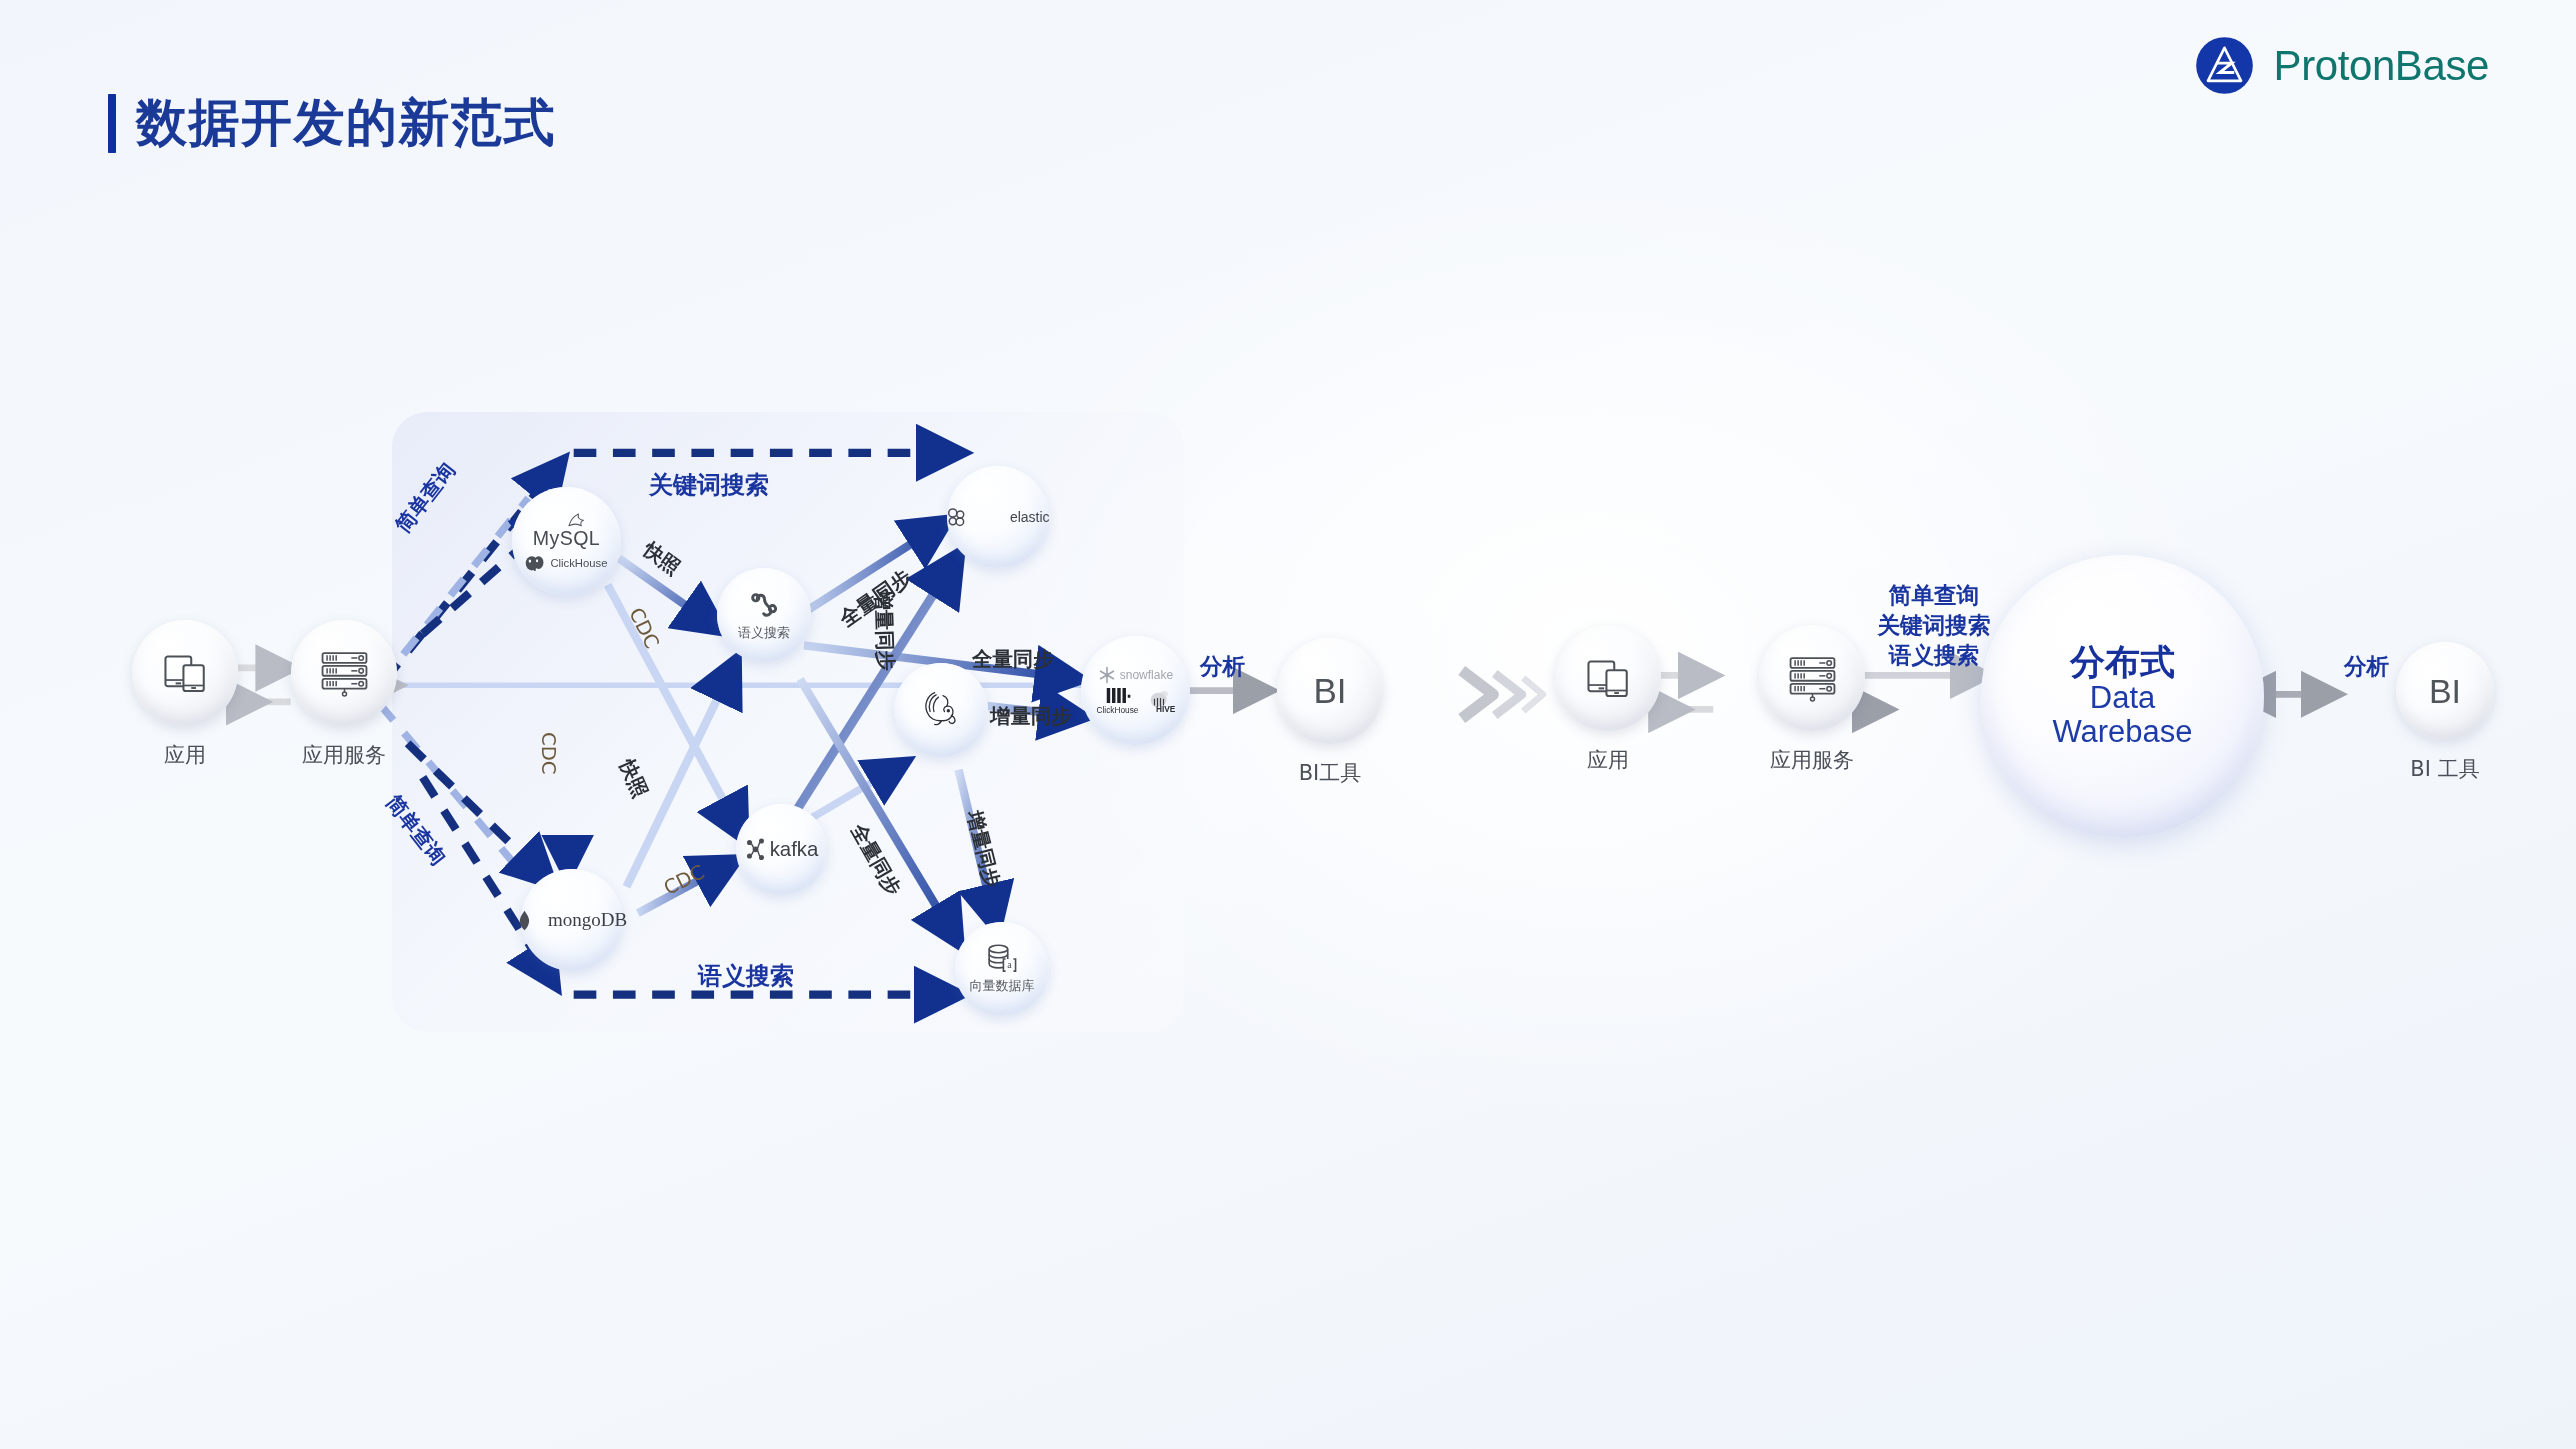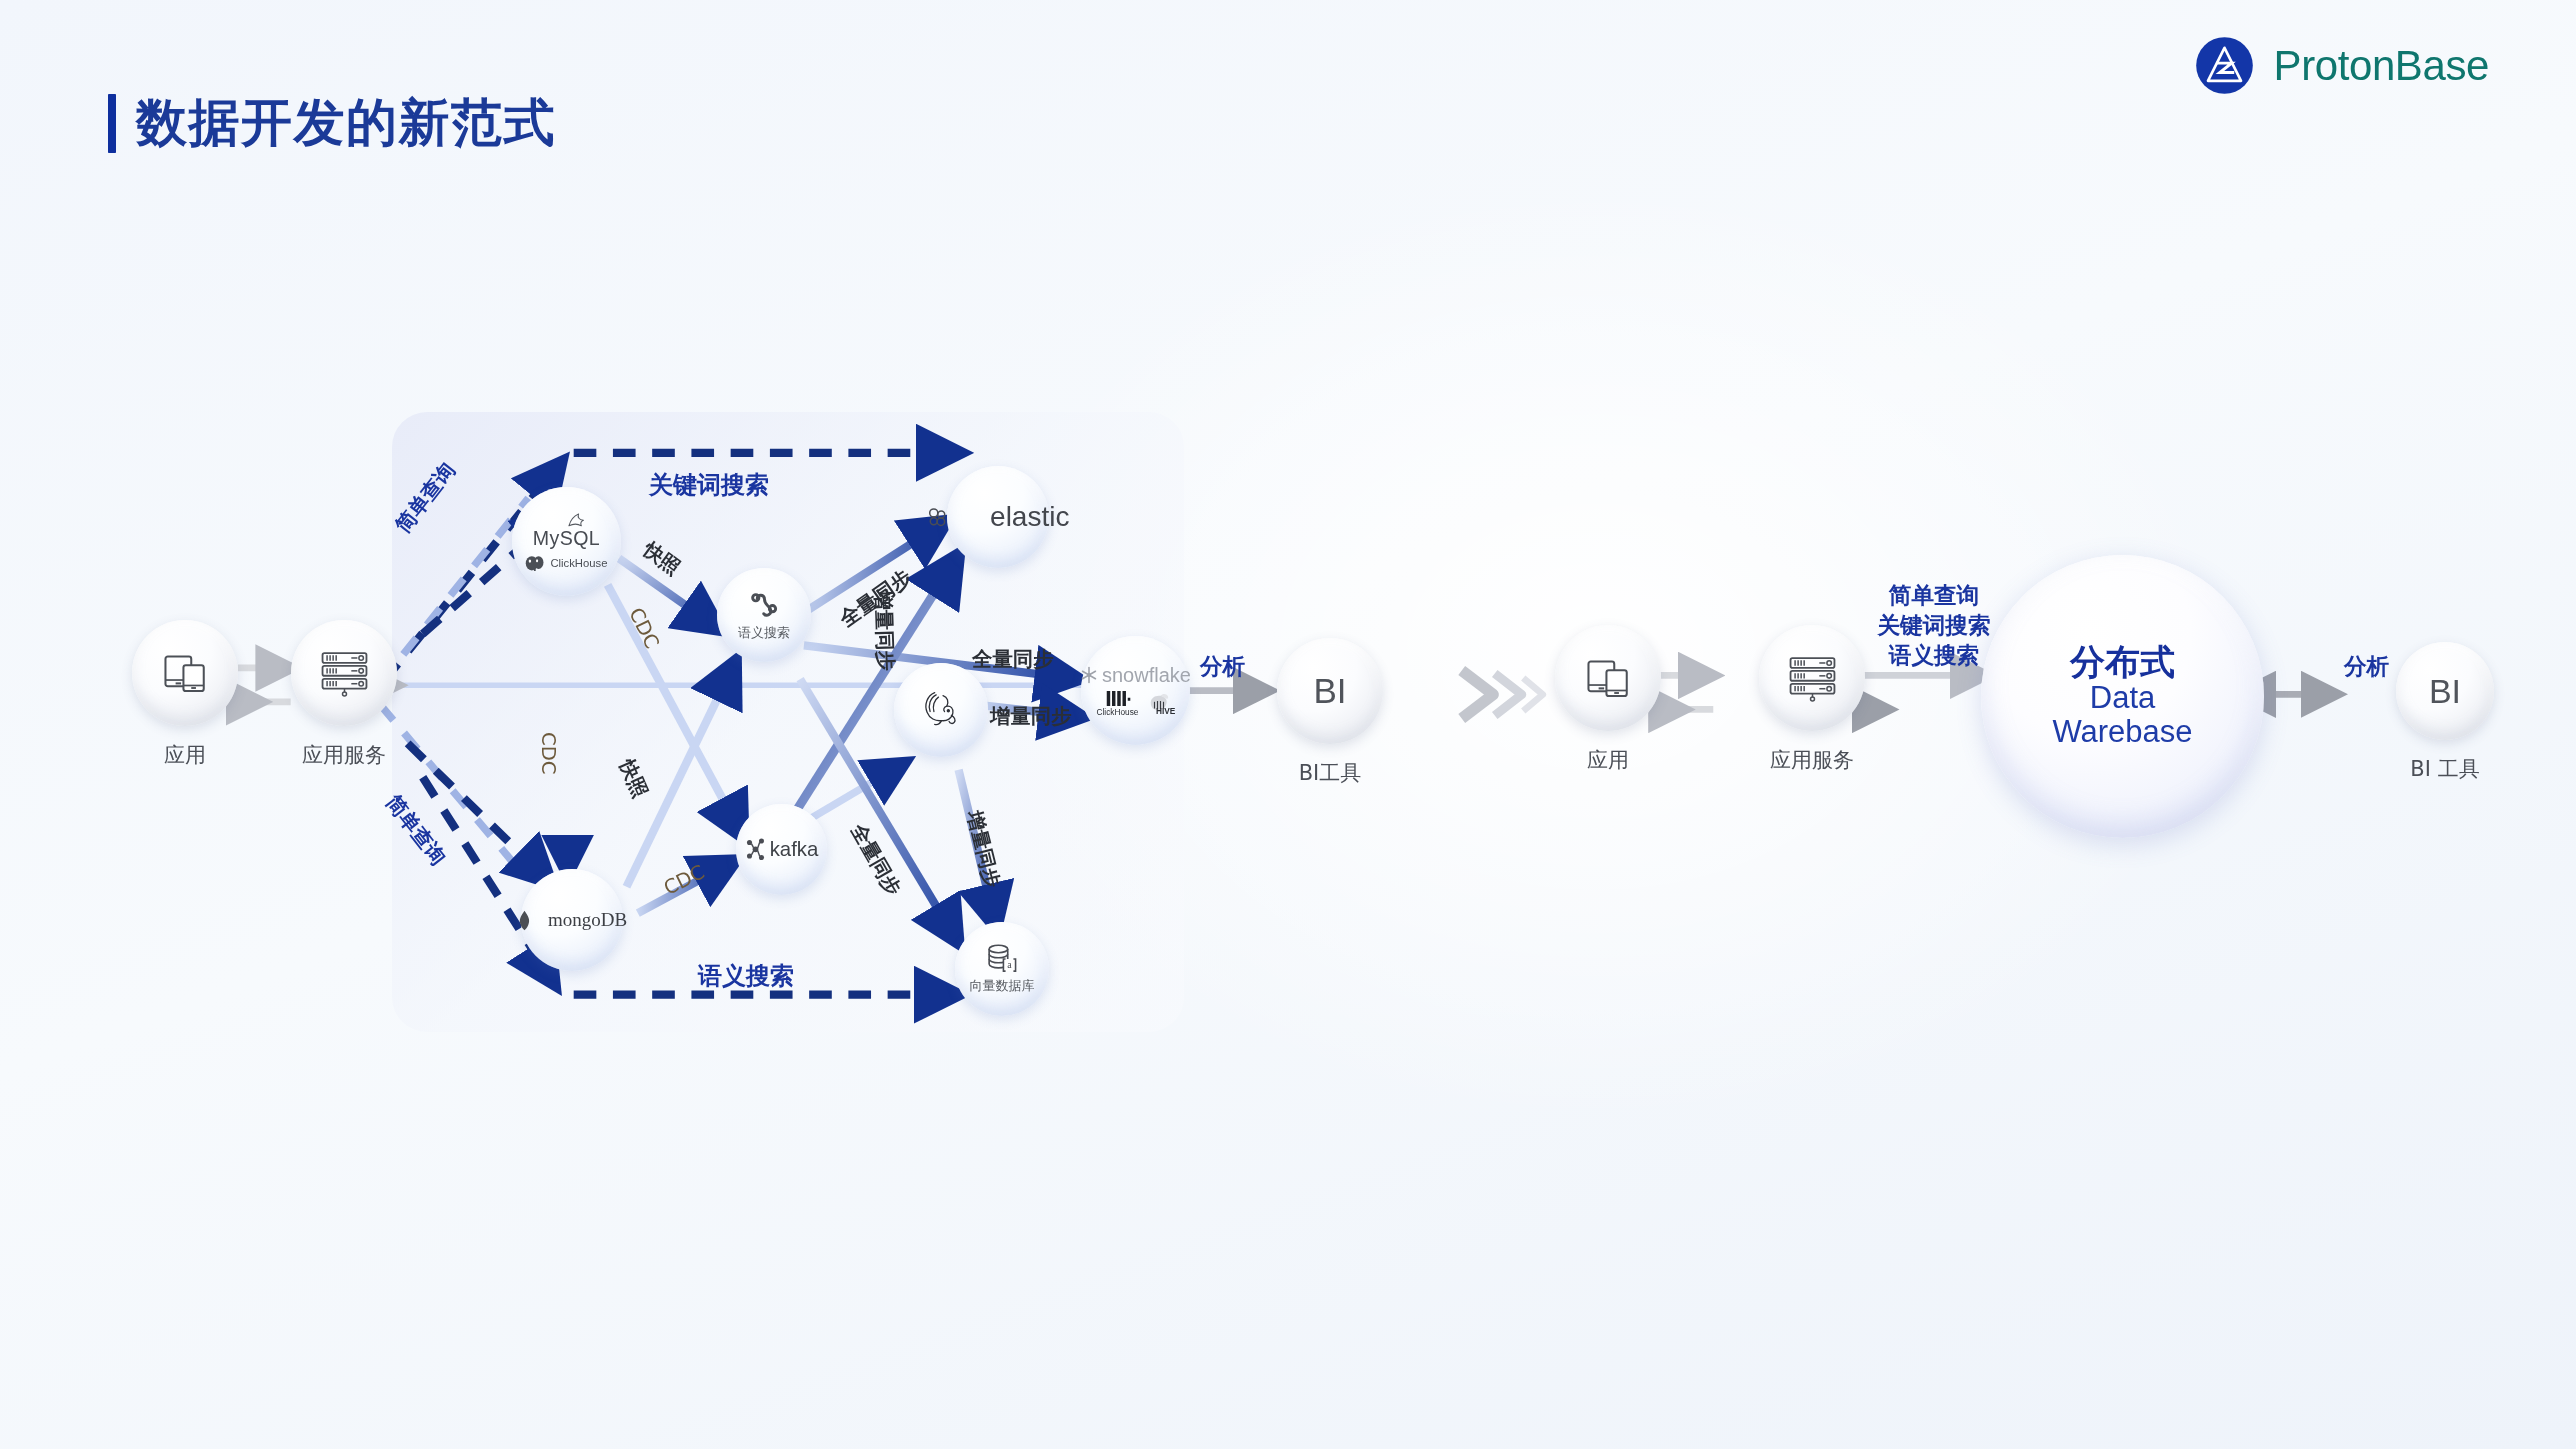--- a/index.html
+++ b/index.html
@@ -317,21 +317,21 @@
 </div>
 
 <div class="node bubble-blue" style="left:947px; top:466px; width:102px; height:102px;">
   <div style="display:flex;align-items:center;gap:4.5px;">
     <svg width="21" height="21" viewBox="0 0 28 28">
       <circle cx="9" cy="8" r="5.4" fill="none" stroke="#4a4d54" stroke-width="2"></circle>
       <circle cx="19" cy="10" r="4.6" fill="none" stroke="#4a4d54" stroke-width="2"></circle>
       <circle cx="9" cy="19" r="4.6" fill="none" stroke="#4a4d54" stroke-width="2"></circle>
       <circle cx="18.5" cy="19.5" r="5" fill="none" stroke="#4a4d54" stroke-width="2"></circle>
     </svg>
-    <span style="font-size:28px;color:#43464d;margin-left:38px;" class="logo-txt">elastic</span>
+    <span style="font-size:14px;color:#43464d;margin-left:38px;" class="logo-txt">elastic</span>
   </div>
 </div>
 
 <div class="node bubble-blue" style="left:894px; top:663px; width:94px; height:94px;">
   <svg width="47" height="44" viewBox="0 0 62 58">
     <g fill="none" stroke="#2d3037" stroke-width="1.7" stroke-linecap="round">
       <path d="M22 6 C12 10 8 22 12 32 C15 40 23 44 31 43"></path>
       <path d="M24 9 C16 13 13 23 16 31"></path>
       <path d="M27 12 C21 16 19 24 21 31"></path>
       <path d="M31 43 C38 44 45 40 46 33 C47 27 43 23 38 24 C34 25 33 29 35 31"></path>
@@ -346,21 +346,21 @@
 <div class="node bubble-blue" style="left:1081px; top:636px; width:109px; height:109px;">
   <div style="display:flex;align-items:center;gap:3.8px;margin-bottom:3.8px;">
     <svg width="18" height="18" viewBox="0 0 24 24">
       <g stroke="#9ea2aa" stroke-width="2.1" stroke-linecap="round">
         <line x1="12" y1="2" x2="12" y2="22"></line>
         <line x1="3.4" y1="7" x2="20.6" y2="17"></line>
         <line x1="3.4" y1="17" x2="20.6" y2="7"></line>
       </g>
       <circle cx="12" cy="12" r="2.6" fill="#9ea2aa"></circle>
     </svg>
-    <span style="font-size:20px;color:#a2a6ae;font-weight:300;" class="logo-txt">snowflake</span>
+    <span style="font-size:12px;color:#a2a6ae;font-weight:300;" class="logo-txt">snowflake</span>
   </div>
   <div style="display:flex;align-items:flex-end;gap:9px;">
     <div style="display:flex;flex-direction:column;align-items:center;">
       <svg width="26" height="15" viewBox="0 0 34 20">
         <rect x="2" y="0" width="4.6" height="20" fill="#1d2026"></rect>
         <rect x="9" y="0" width="4.6" height="20" fill="#1d2026"></rect>
         <rect x="16" y="0" width="4.6" height="20" fill="#1d2026"></rect>
         <rect x="23" y="0" width="4.6" height="20" fill="#1d2026"></rect>
         <rect x="30" y="9" width="3.4" height="4" fill="#1d2026"></rect>
       </svg>

